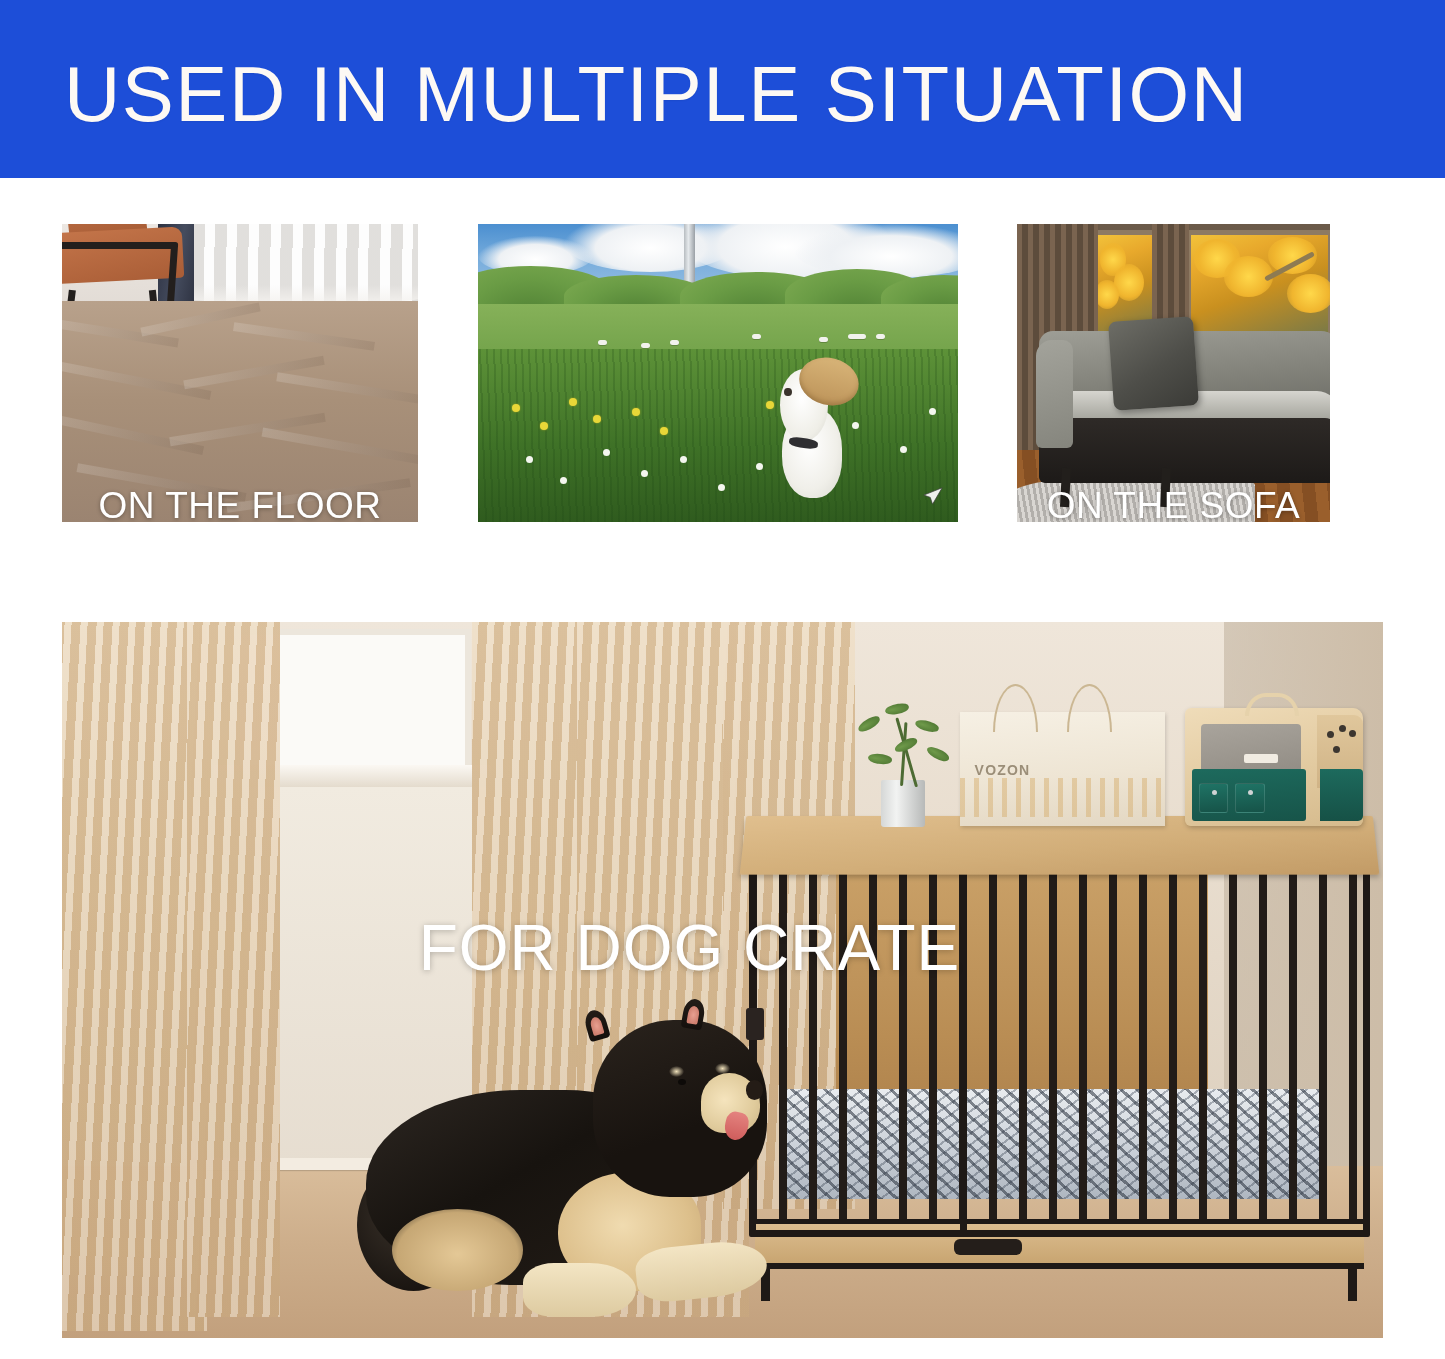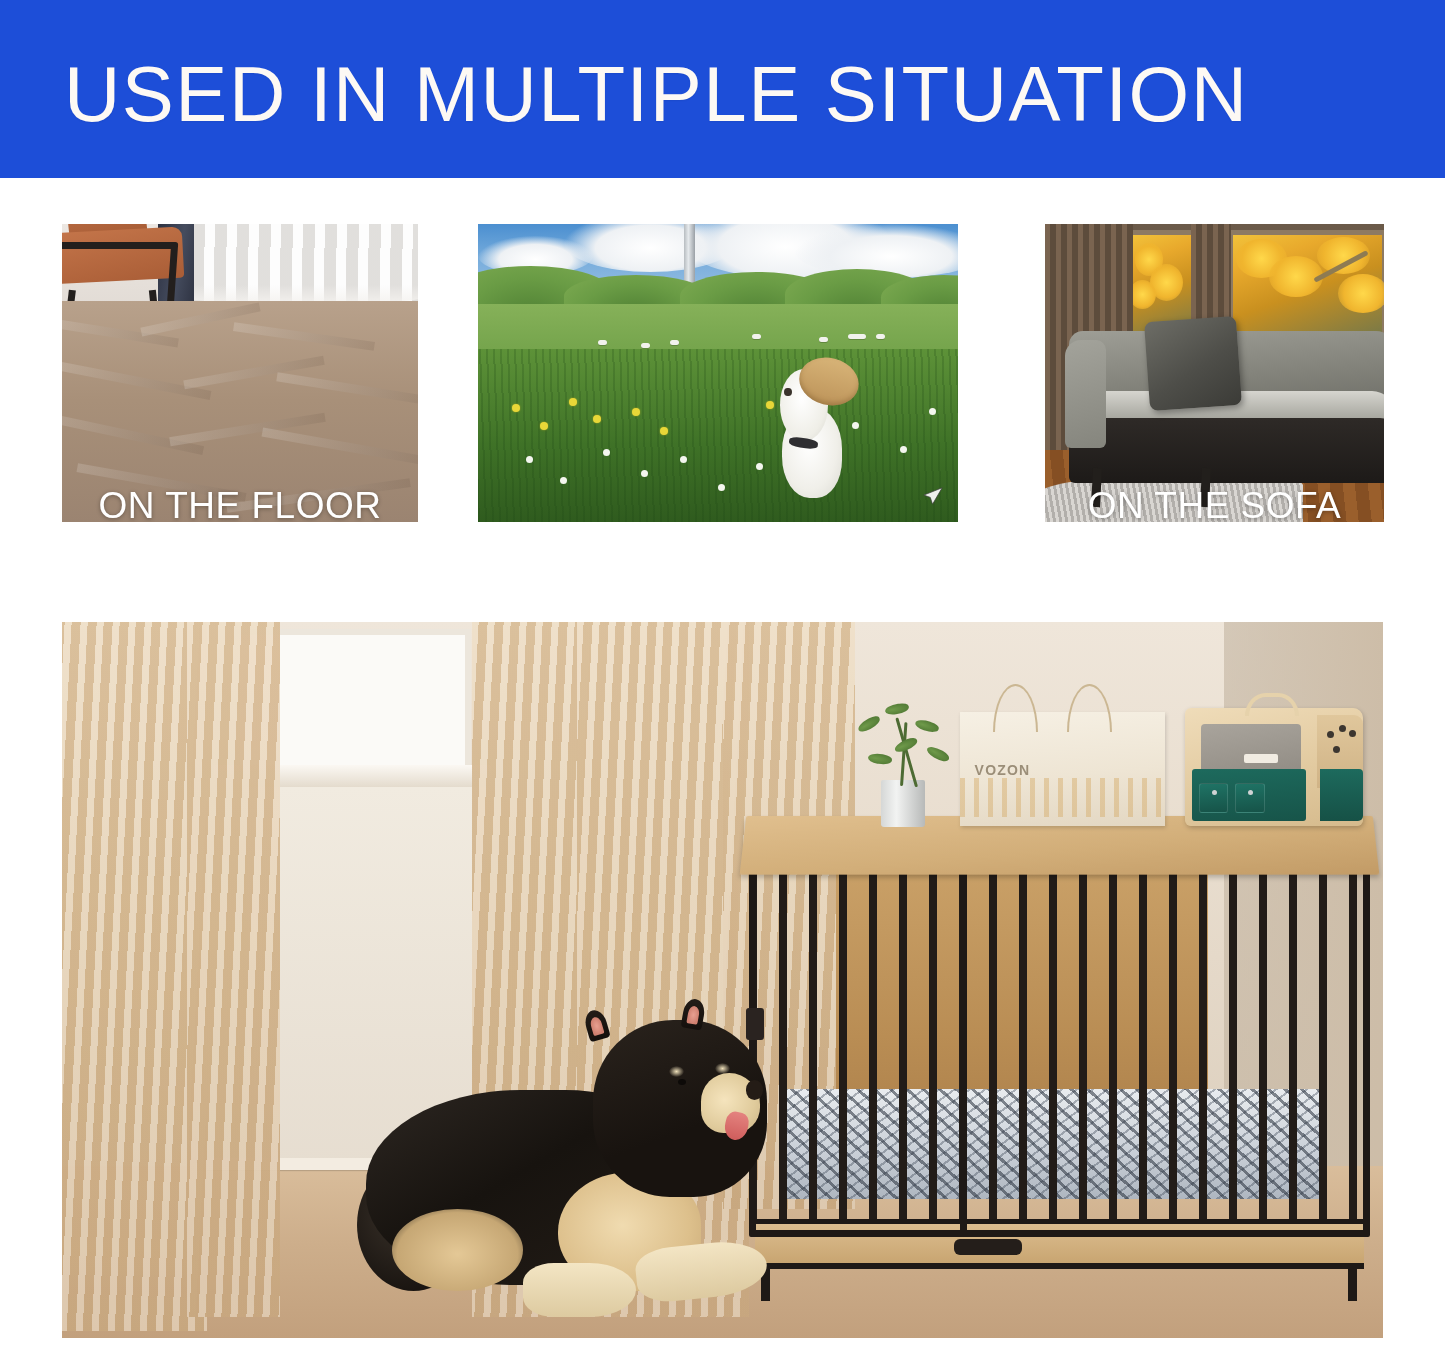--- a/index.html
+++ b/index.html
@@ -34,21 +34,21 @@
   }
 
   
   .thumb-row { position: absolute; left: 0; top: 0; width: 1445px; height: 1359px; }
   .thumb {
     position: absolute;
     overflow: hidden;
   }
   .thumb-1 { left: 62px;  top: 224px; width: 356px; height: 298px; }
   .thumb-2 { left: 478px; top: 224px; width: 480px; height: 298px; }
-  .thumb-3 { left: 1045px;top: 224px; width: 339px; height: 298px; }
+  .thumb-3 { left: 1017px;top: 224px; width: 313px; height: 298px; }
 
   .thumb-label {
     position: absolute;
     left: 0; right: 0;
     bottom: -6px;
     text-align: center;
     color: #ffffff;
     font-size: 37px;
     line-height: 44px;
     letter-spacing: 0.5px;
@@ -751,13 +751,14 @@
         <div class="dog-ear-inner"></div>
       </div>
       <div class="dog-ear" style="left:52%;top:-12%;transform:rotate(10deg);">
         <div class="dog-ear-inner"></div>
       </div>
     </div>
     <div class="dog-paw" style="left:36%;width:26%;"></div>
     <div class="dog-paw" style="left:62%;width:30%;bottom:6%;transform:rotate(-6deg);"></div>
   </div>
 
+  <div class="hero-title">FOR DOG CRATE</div>
 </div>
 
 </body></html>

